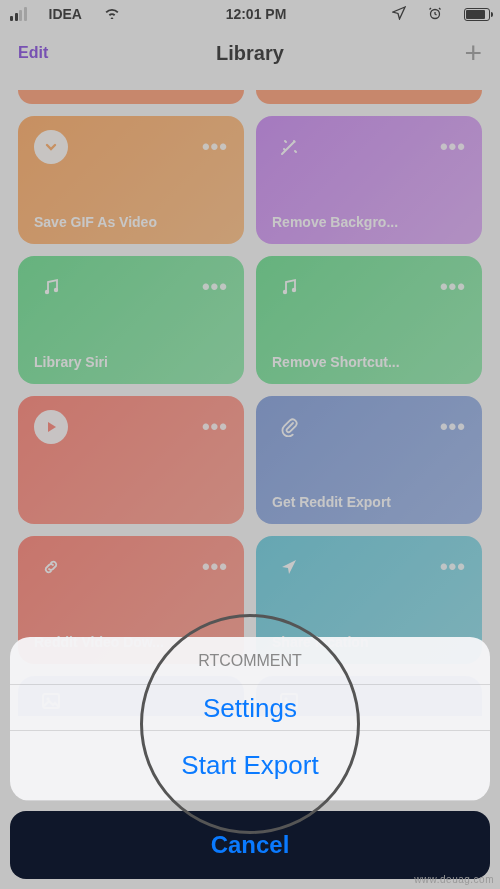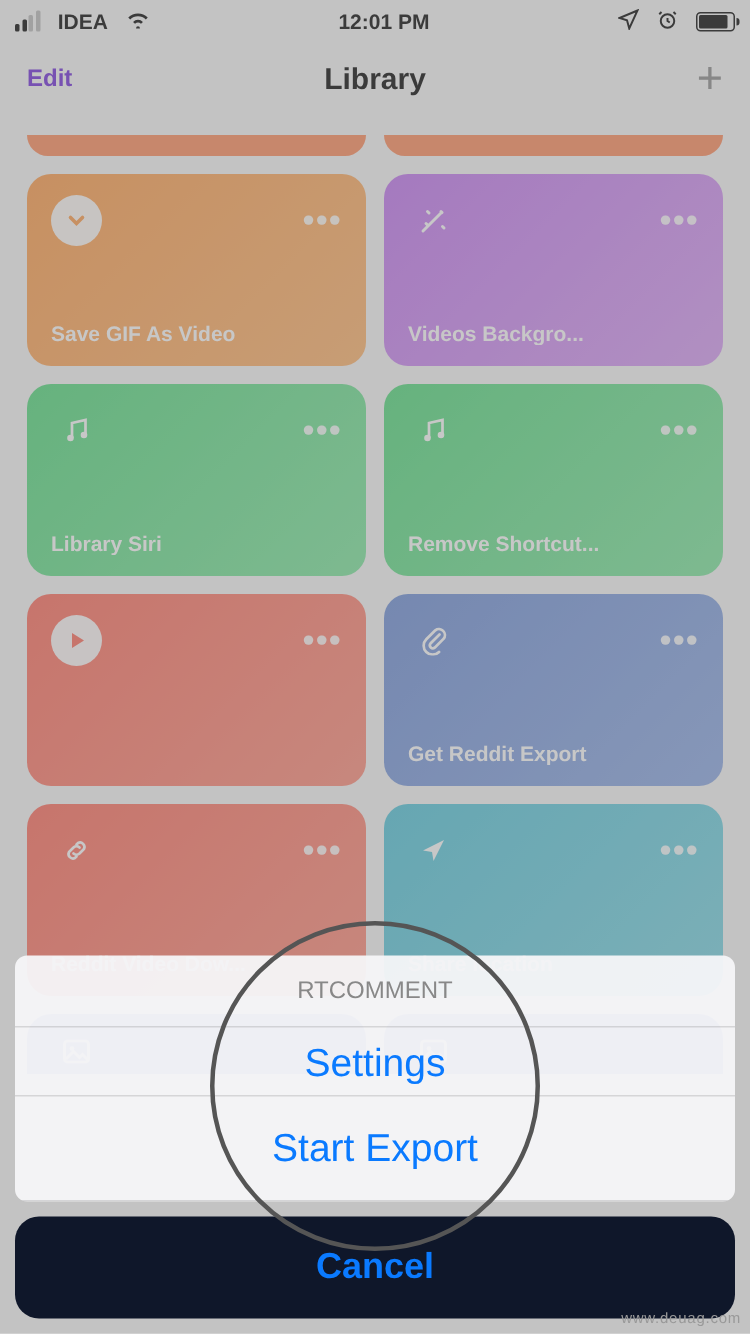--- a/index.html
+++ b/index.html
@@ -4,21 +4,21 @@
 <style>
   * { box-sizing: border-box; margin: 0; padding: 0; }
   html, body { width: 500px; height: 889px; overflow: hidden; font-family: -apple-system, "Helvetica Neue", Arial, sans-serif; }
   body { position: relative; background: #f7f7f7; }
 
   
   .dim { position:absolute; inset:0; background: rgba(130,130,130,0.45); z-index: 5; pointer-events:none; }
 
   
   .status { position:absolute; top:0; left:0; right:0; height:28px; display:flex; align-items:center; justify-content:space-between; padding:0 10px; font-size:14px; font-weight:600; color:#000; z-index:1; }
-  .status .left,.status .right{display:flex;align-items:center;gap:12px;}
+  .status .left,.status .right{display:flex;align-items:center;gap:22px;}
   .sigbars{display:inline-flex;align-items:flex-end;gap:1.5px;}
   .sigbars span{width:3px;background:#000;display:inline-block;border-radius:1px;}
   .sigbars span:nth-child(1){height:5px}
   .sigbars span:nth-child(2){height:8px}
   .sigbars span:nth-child(3){height:11px;background:#bbb}
   .sigbars span:nth-child(4){height:14px;background:#bbb}
   .battery{width:26px;height:13px;border:1.5px solid #000;border-radius:3px;position:relative;}
   .battery:after{content:"";position:absolute;right:-4px;top:3px;width:2.5px;height:5px;background:#000;border-radius:0 2px 2px 0;}
   .battery i{position:absolute;left:1px;top:1px;bottom:1px;width:80%;background:#000;border-radius:1px;}
 
@@ -34,21 +34,21 @@
   .card .row{display:flex;align-items:center;justify-content:space-between;}
   .card .iconwrap{width:34px;height:34px;display:flex;align-items:center;justify-content:center;}
   .card .iconcircle{width:34px;height:34px;border-radius:50%;background:rgba(255,255,255,0.95);display:flex;align-items:center;justify-content:center;}
   .card .more{color:rgba(255,255,255,0.9);font-size:22px;letter-spacing:1px;font-weight:700;}
   .card .label{font-size:14px;font-weight:600;white-space:nowrap;overflow:hidden;text-overflow:ellipsis;}
   .card.partial-top{height:14px;padding:0;border-radius:0 0 16px 16px;}
   .card.partial-bottom{height:40px;padding:10px 16px 0;border-radius:16px 16px 0 0;}
 
   
   .sheet{position:absolute;left:10px;right:10px;bottom:10px;z-index:20;}
-  .sheet .panel{background:rgba(245,245,248,0.95);border-radius:8px;overflow:hidden;margin-bottom:10px;margin-top:44px;}
+  .sheet .panel{background:rgba(245,245,248,0.95);border-radius:20px;overflow:hidden;margin-bottom:10px;margin-top:44px;}
   .sheet .sheet-title{height:48px;display:flex;align-items:center;justify-content:center;font-size:16px;color:#888;border-bottom:1px solid rgba(0,0,0,0.12);}
   .sheet .option{height:70px;display:flex;align-items:center;justify-content:center;font-size:26px;color:#0a7aff;border-bottom:1px solid rgba(0,0,0,0.12);}
   .sheet .option.cut{height:46px;align-items:flex-start;padding-top:8px;}
   .sheet .cancelbtn{background:#0f172a;border-radius:16px;height:68px;display:flex;align-items:center;justify-content:center;font-size:24px;font-weight:600;color:#0a7aff;}
 
   
   .circle{position:absolute;width:220px;height:220px;border:3px solid #555;border-radius:50%;left:50%;transform:translateX(-50%);top:614px;z-index:30;pointer-events:none;}
 
   
   .wm{position:absolute;right:6px;bottom:4px;font-size:10px;color:#999;z-index:40;letter-spacing:0.5px;}
@@ -116,21 +116,21 @@
     </div>
     <div class="card" style="background: linear-gradient(135deg, rgb(193, 115, 240), rgb(215, 155, 245));">
       <div class="row">
         <span class="iconwrap ">
           <svg width="22" height="22" viewBox="0 0 22 22">
             <path d="M4 18L16 6m-9-1l1 1m9 9l1 1m-2-11l.7.7M6 13l.7.7" stroke="#fff" stroke-width="2" stroke-linecap="round"></path>
           </svg>
         </span>
         <span class="more">•••</span>
       </div>
-      <div class="label">Videos Backgro...</div>
+      <div class="label">Remove Backgro...</div>
     </div>
     <div class="card" style="background: linear-gradient(135deg, rgb(79, 217, 122), rgb(123, 230, 156));">
       <div class="row">
         <span class="iconwrap ">
           <svg width="20" height="20" viewBox="0 0 20 20">
             <path d="M7 15V5l9-2v10" stroke="#fff" stroke-width="1.8" fill="none"></path>
             <circle cx="6" cy="15" r="2.2" fill="#fff"></circle>
             <circle cx="15" cy="13" r="2.2" fill="#fff"></circle>
           </svg>
         </span>

